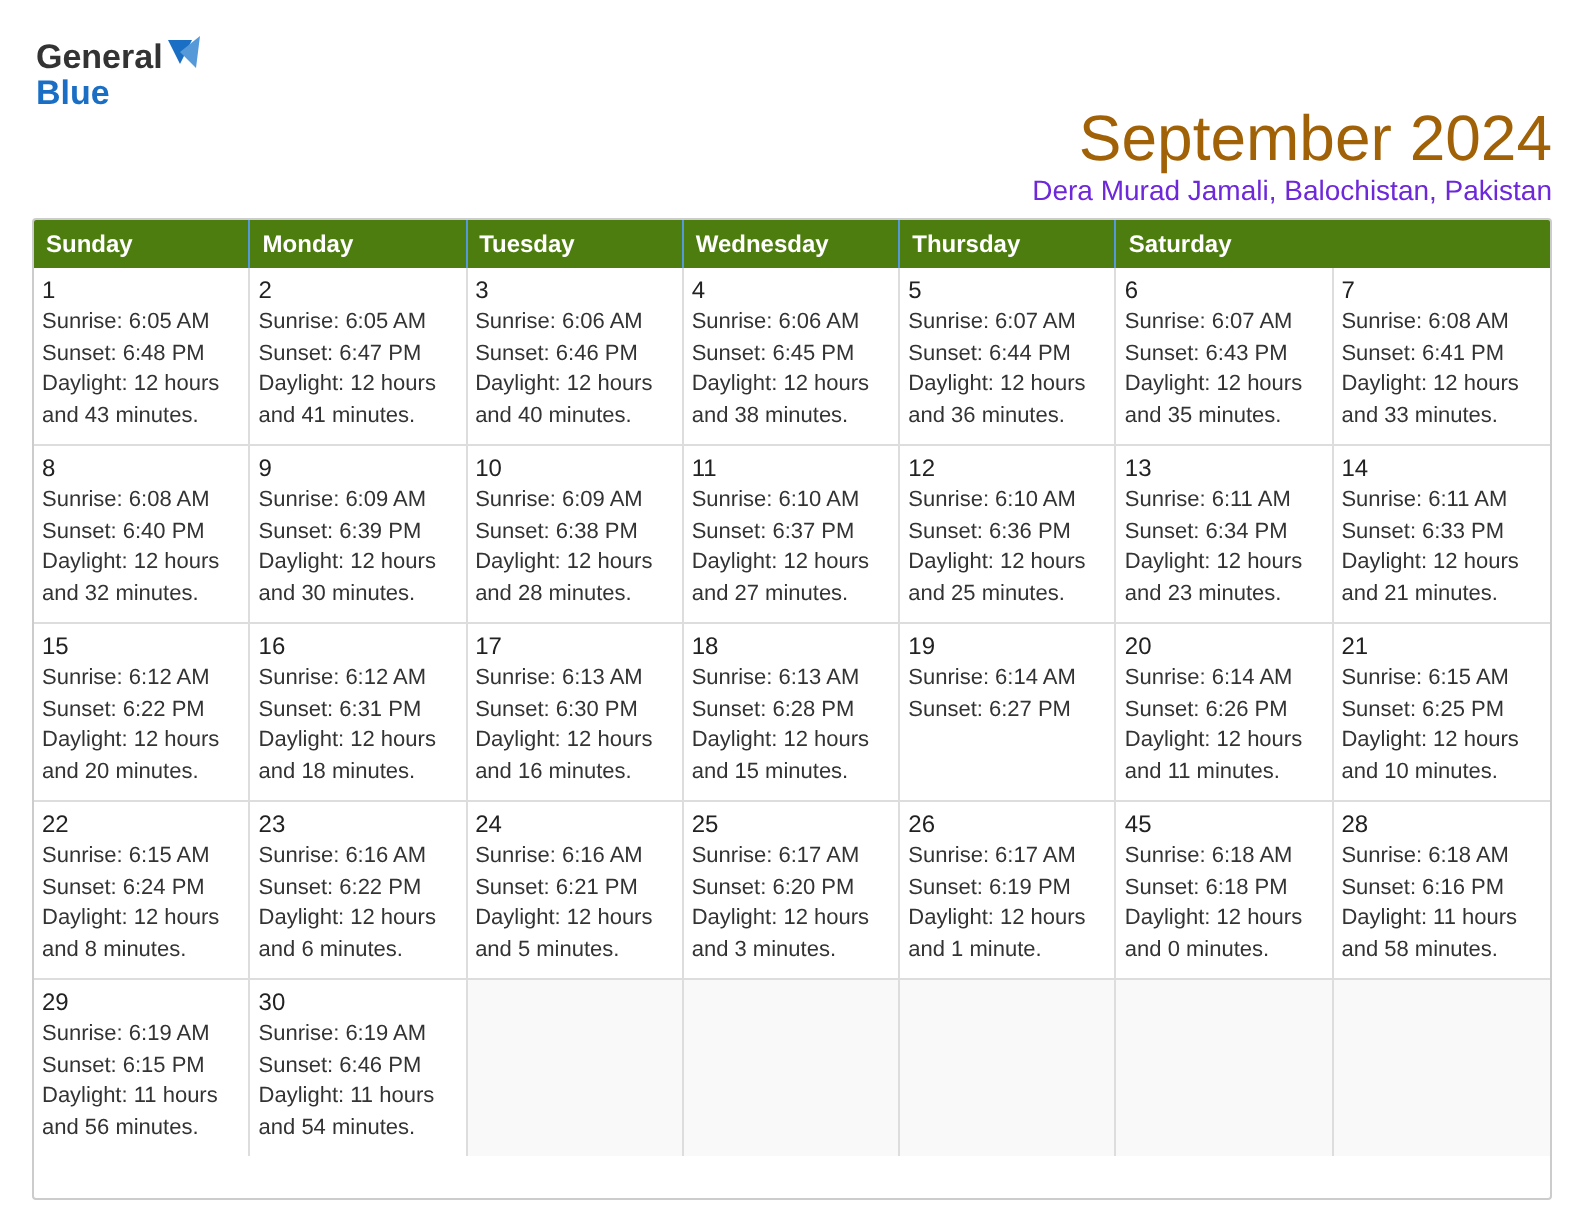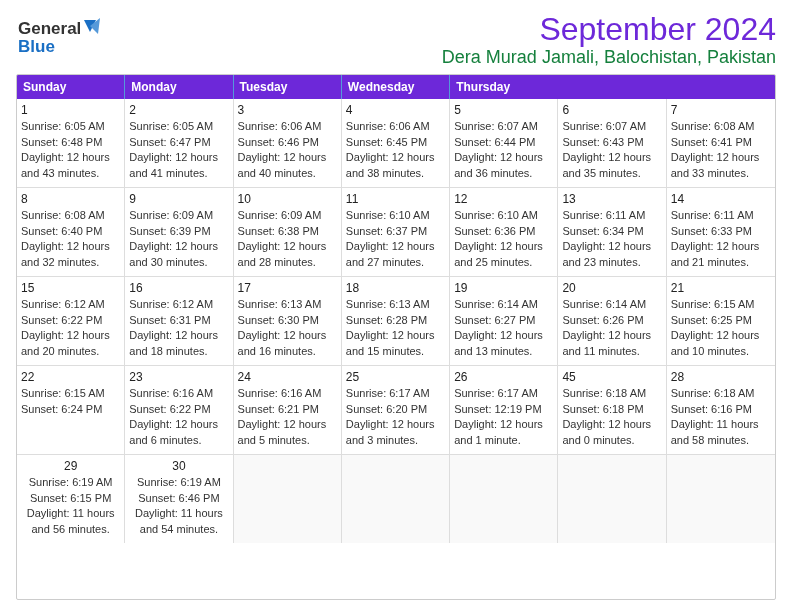--- a/index.html
+++ b/index.html
@@ -26,58 +26,59 @@
     .logo {
       display: flex;
       align-items: center;
     }
     .title-block {
       text-align: right;
     }
     .month-title {
       font-size: 32px;
       font-weight: normal;
+      color: #a16207;
+      line-height: 1.1;
+      margin-top: 40px;
+    }
+    .location {
+      font-size: 14px;
       color: #6d28d9;
-      line-height: 1.1;
-    }
-    .location {
-      font-size: 18px;
-      color: #15803d;
     }
     .calendar {
       flex: 1;
       border: 1px solid #ccc;
       border-radius: 2px;
       overflow: hidden;
     }
     .cal-header-row {
       display: grid;
       grid-template-columns: repeat(7, 1fr);
-      background: #6d28d9;
+      background: #4d7c0f;
     }
     .cal-header-cell {
       color: #fff;
       font-size: 12px;
       font-weight: bold;
       padding: 5px 6px;
       border-right: 1px solid #5599d9;
       text-align: left;
     }
     .cal-header-cell:last-child { border-right: none; }
     .cal-body {
       display: flex;
       flex-direction: column;
     }
     .cal-row {
       display: grid;
       grid-template-columns: repeat(7, 1fr);
       border-bottom: 1px solid #ddd;
       flex: 1;
     }
-    .cal-row:last-child { border-bottom: none; text-align: center; }
+    .cal-row:last-child { border-bottom: none; }
     .cal-cell {
       border-right: 1px solid #ddd;
       padding: 3px 4px;
       min-height: 88px;
       vertical-align: top;
       font-size: 9.5px;
       color: #333;
       line-height: 1.35;
     }
     .cal-cell:last-child { border-right: none; }
@@ -116,20 +117,21 @@
     </div>
   </div>
 
   <div class="calendar">
     <div class="cal-header-row">
       <div class="cal-header-cell">Sunday</div>
       <div class="cal-header-cell">Monday</div>
       <div class="cal-header-cell">Tuesday</div>
       <div class="cal-header-cell">Wednesday</div>
       <div class="cal-header-cell">Thursday</div>
+      <div class="cal-header-cell">Saturday</div>
     </div>
     <div class="cal-body">
 
       <div class="cal-row">
         <div class="cal-cell">
           <span class="day-num">1</span>
           <div class="cell-text">
             <span>Sunrise: 6:05 AM</span><br>
             <span>Sunset: 6:48 PM</span><br>
             <span>Daylight: 12 hours and 43 minutes.</span>
@@ -275,21 +277,20 @@
             <span>Sunrise: 6:13 AM</span><br>
             <span>Sunset: 6:28 PM</span><br>
             <span>Daylight: 12 hours and 15 minutes.</span>
           </div>
         </div>
         <div class="cal-cell">
           <span class="day-num">19</span>
           <div class="cell-text">
             <span>Sunrise: 6:14 AM</span><br>
             <span>Sunset: 6:27 PM</span><br>
-            <span>Daylight: 12 hours and 13 minutes.</span>
           </div>
         </div>
         <div class="cal-cell">
           <span class="day-num">20</span>
           <div class="cell-text">
             <span>Sunrise: 6:14 AM</span><br>
             <span>Sunset: 6:26 PM</span><br>
             <span>Daylight: 12 hours and 11 minutes.</span>
           </div>
         </div>
@@ -302,20 +303,21 @@
           </div>
         </div>
       </div>
 
       <div class="cal-row">
         <div class="cal-cell">
           <span class="day-num">22</span>
           <div class="cell-text">
             <span>Sunrise: 6:15 AM</span><br>
             <span>Sunset: 6:24 PM</span><br>
+            <span>Daylight: 12 hours and 8 minutes.</span>
           </div>
         </div>
         <div class="cal-cell">
           <span class="day-num">23</span>
           <div class="cell-text">
             <span>Sunrise: 6:16 AM</span><br>
             <span>Sunset: 6:22 PM</span><br>
             <span>Daylight: 12 hours and 6 minutes.</span>
           </div>
         </div>
@@ -332,21 +334,21 @@
           <div class="cell-text">
             <span>Sunrise: 6:17 AM</span><br>
             <span>Sunset: 6:20 PM</span><br>
             <span>Daylight: 12 hours and 3 minutes.</span>
           </div>
         </div>
         <div class="cal-cell">
           <span class="day-num">26</span>
           <div class="cell-text">
             <span>Sunrise: 6:17 AM</span><br>
-            <span>Sunset: 12:19 PM</span><br>
+            <span>Sunset: 6:19 PM</span><br>
             <span>Daylight: 12 hours and 1 minute.</span>
           </div>
         </div>
         <div class="cal-cell">
           <span class="day-num">45</span>
           <div class="cell-text">
             <span>Sunrise: 6:18 AM</span><br>
             <span>Sunset: 6:18 PM</span><br>
             <span>Daylight: 12 hours and 0 minutes.</span>
           </div>

